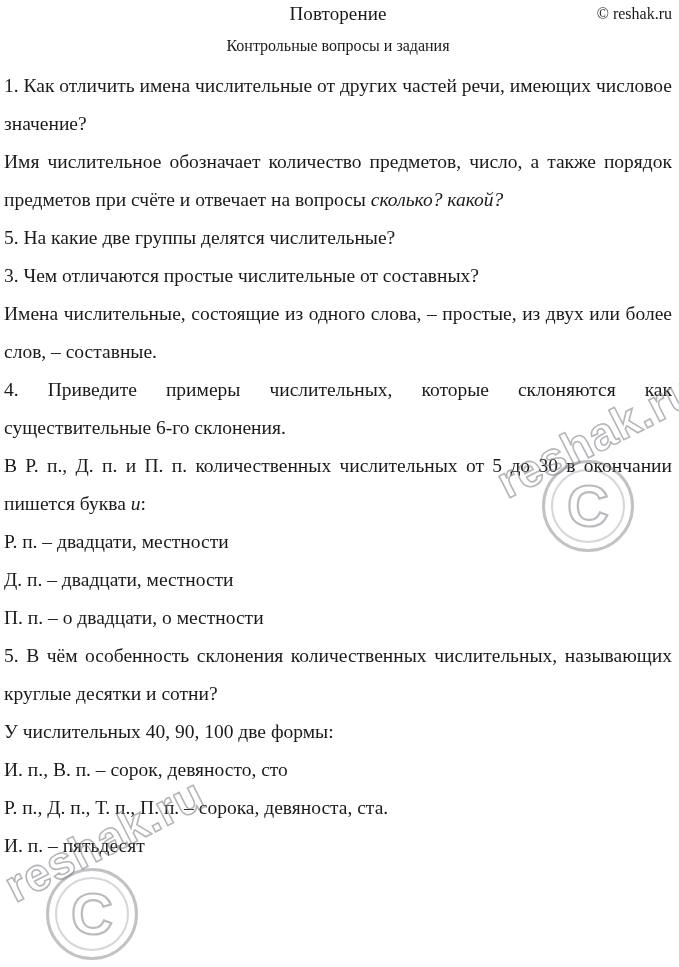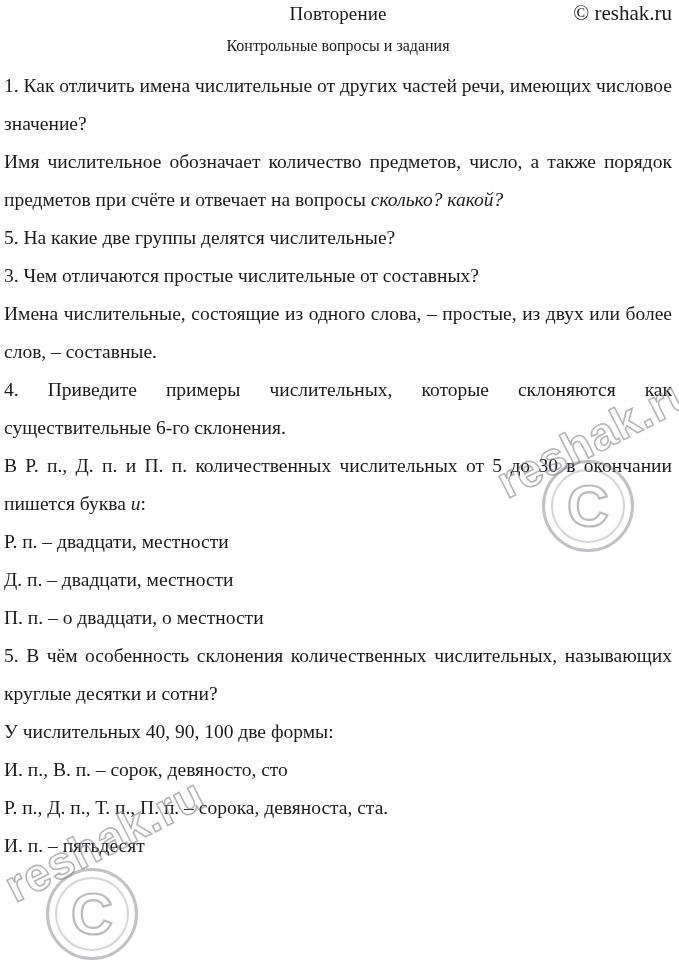--- a/index.html
+++ b/index.html
@@ -40,21 +40,21 @@
     top: 0;
     text-align: center;
     font-size: 19px;
     line-height: 25px;
     letter-spacing: 0.1px;
   }
   .copyright {
     position: absolute;
     right: 0;
     top: 0;
-    font-size: 21px;
+    font-size: 16px;
     line-height: 25px;
     white-space: nowrap;
   }
 
   .subtitle {
     text-align: center;
     font-size: 16px;
     line-height: 30px;
     margin: 4px 0 6px 0;
   }

